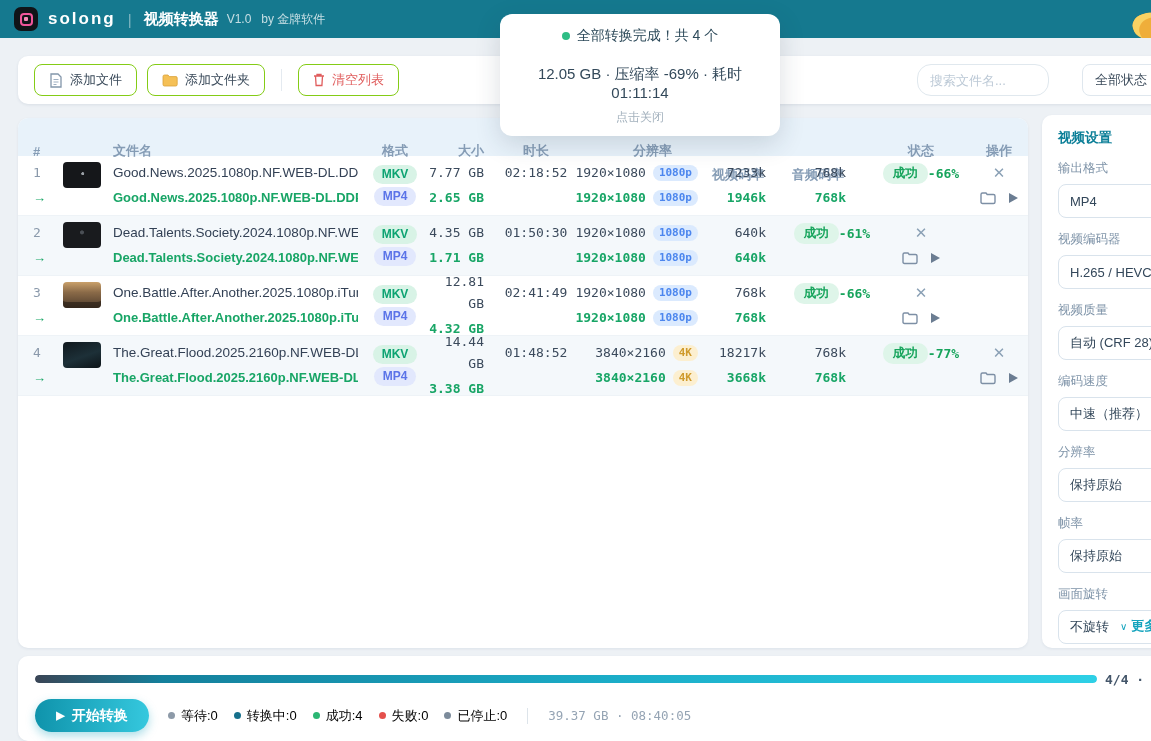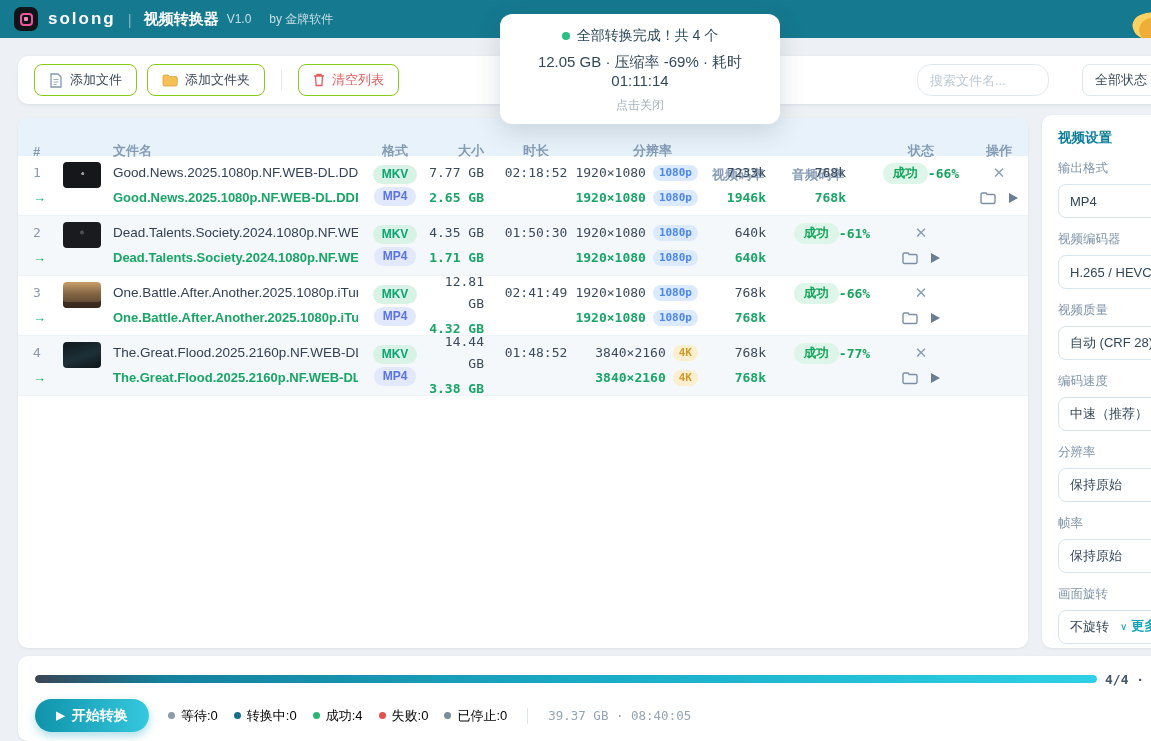--- a/index.html
+++ b/index.html
@@ -20,21 +20,21 @@
   }
   .logo { width:24px; height:24px; border-radius:7px; background:#101418;
     display:flex; align-items:center; justify-content:center; flex:0 0 auto; }
   .logo-ring { width:13px; height:13px; border:2px solid #f0559b; border-radius:4px;
     display:flex; align-items:center; justify-content:center; }
   .logo-dot { width:4px; height:4px; background:#f58ab8; border-radius:1px; }
   .app-name { color:#fff; font-weight:bold; font-size:17px; letter-spacing:2px; margin-left:10px; }
   .hdr-sep { color:rgba(255,255,255,.45); margin:0 12px; font-size:15px; }
   .app-title { color:#fff; font-weight:bold; font-size:15px; }
   .app-version { color:rgba(255,255,255,.75); font-size:12px; margin-left:8px; }
-  .app-byline { color:rgba(255,255,255,.75); font-size:12px; margin-left:18px; }
+  .app-byline { color:rgba(255,255,255,.75); font-size:12px; margin-left:10px; }
   .medal { position:absolute; right:-12px; top:13px; width:30px; height:26px;
     background:#efae3a; border-radius:50% 60% 55% 65%;
     box-shadow: inset 5px 6px 0 0 #f9d263; transform:rotate(-18deg); }
 
   
   .toolbar {
     position:absolute; left:18px; top:56px; width:1150px; height:48px;
     background:#ffffff; border-radius:10px;
     box-shadow:0 1px 3px rgba(40,70,100,.10);
   }
@@ -61,21 +61,21 @@
 
   
   .toast {
     position:absolute; left:500px; top:14px; width:280px; z-index:10;
     background:#fff; border-radius:12px; box-shadow:0 8px 26px rgba(30,50,70,.16);
     padding:13px 16px 10px; text-align:center;
   }
   .toast-line1 { font-size:14px; color:#2d4a5a; font-weight:500;
     display:flex; align-items:center; justify-content:center; gap:7px; }
   .toast-dot { width:8px; height:8px; border-radius:50%; background:#2ebd85; flex:0 0 auto; }
-  .toast-line2 { font-size:15px; color:#33495a; margin-top:8px; }
+  .toast-line2 { font-size:15px; color:#33495a; margin-top:20px; }
   .toast-close { font-size:12px; color:#a3b1bd; margin-top:8px; cursor:pointer; }
 
   
   .main-card {
     position:absolute; left:18px; top:118px; width:1010px; height:530px;
     background:#fff; border-radius:10px; overflow:hidden;
     box-shadow:0 1px 3px rgba(40,70,100,.08);
   }
   .tgrid { display:grid;
     grid-template-columns:30px 50px 253px 58px 74px 76px 138px 80px 80px 98px 58px;
@@ -477,20 +477,24 @@
     <div class="cell c-res num">
       <span class="line">
           <span class="v1">3840×2160</span>
           <span class="tag amber">4K</span>
         </span>
       <span class="line">
           <span class="v2">3840×2160</span>
           <span class="tag amber">4K</span>
         </span>
     </div>
+    <div class="cell c-vbr num">
+      <span class="v1">18217k</span>
+      <span class="v2">3668k</span>
+    </div>
     <div class="cell c-abr num">
       <span class="v1">768k</span>
       <span class="v2">768k</span>
     </div>
     <div class="cell c-status">
       <span class="line">
           <span class="badge ok">成功</span>
           <span class="pct">-77%</span>
         </span>
       <span class="line"></span>

